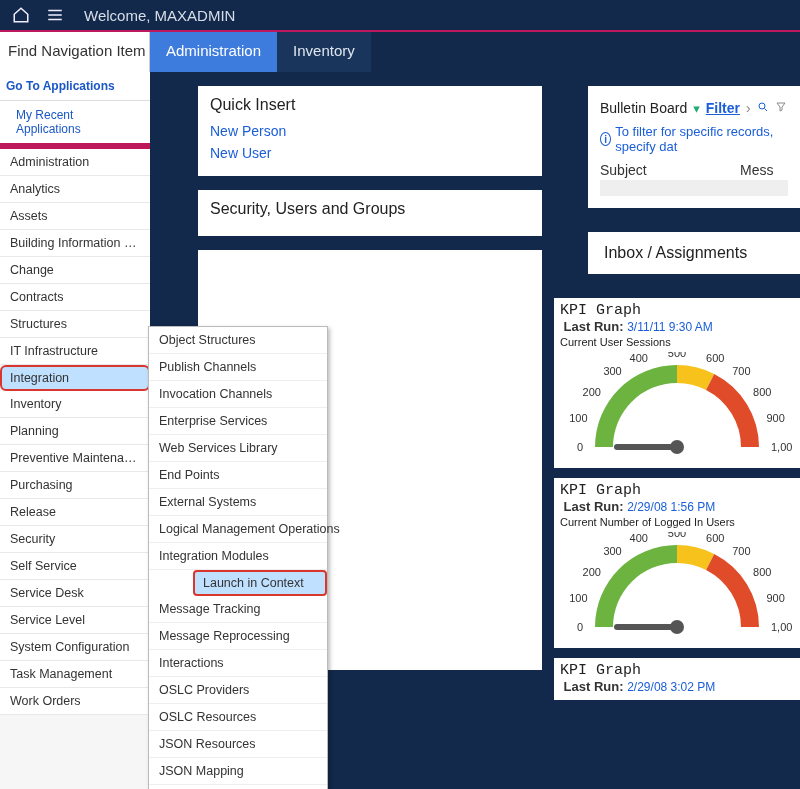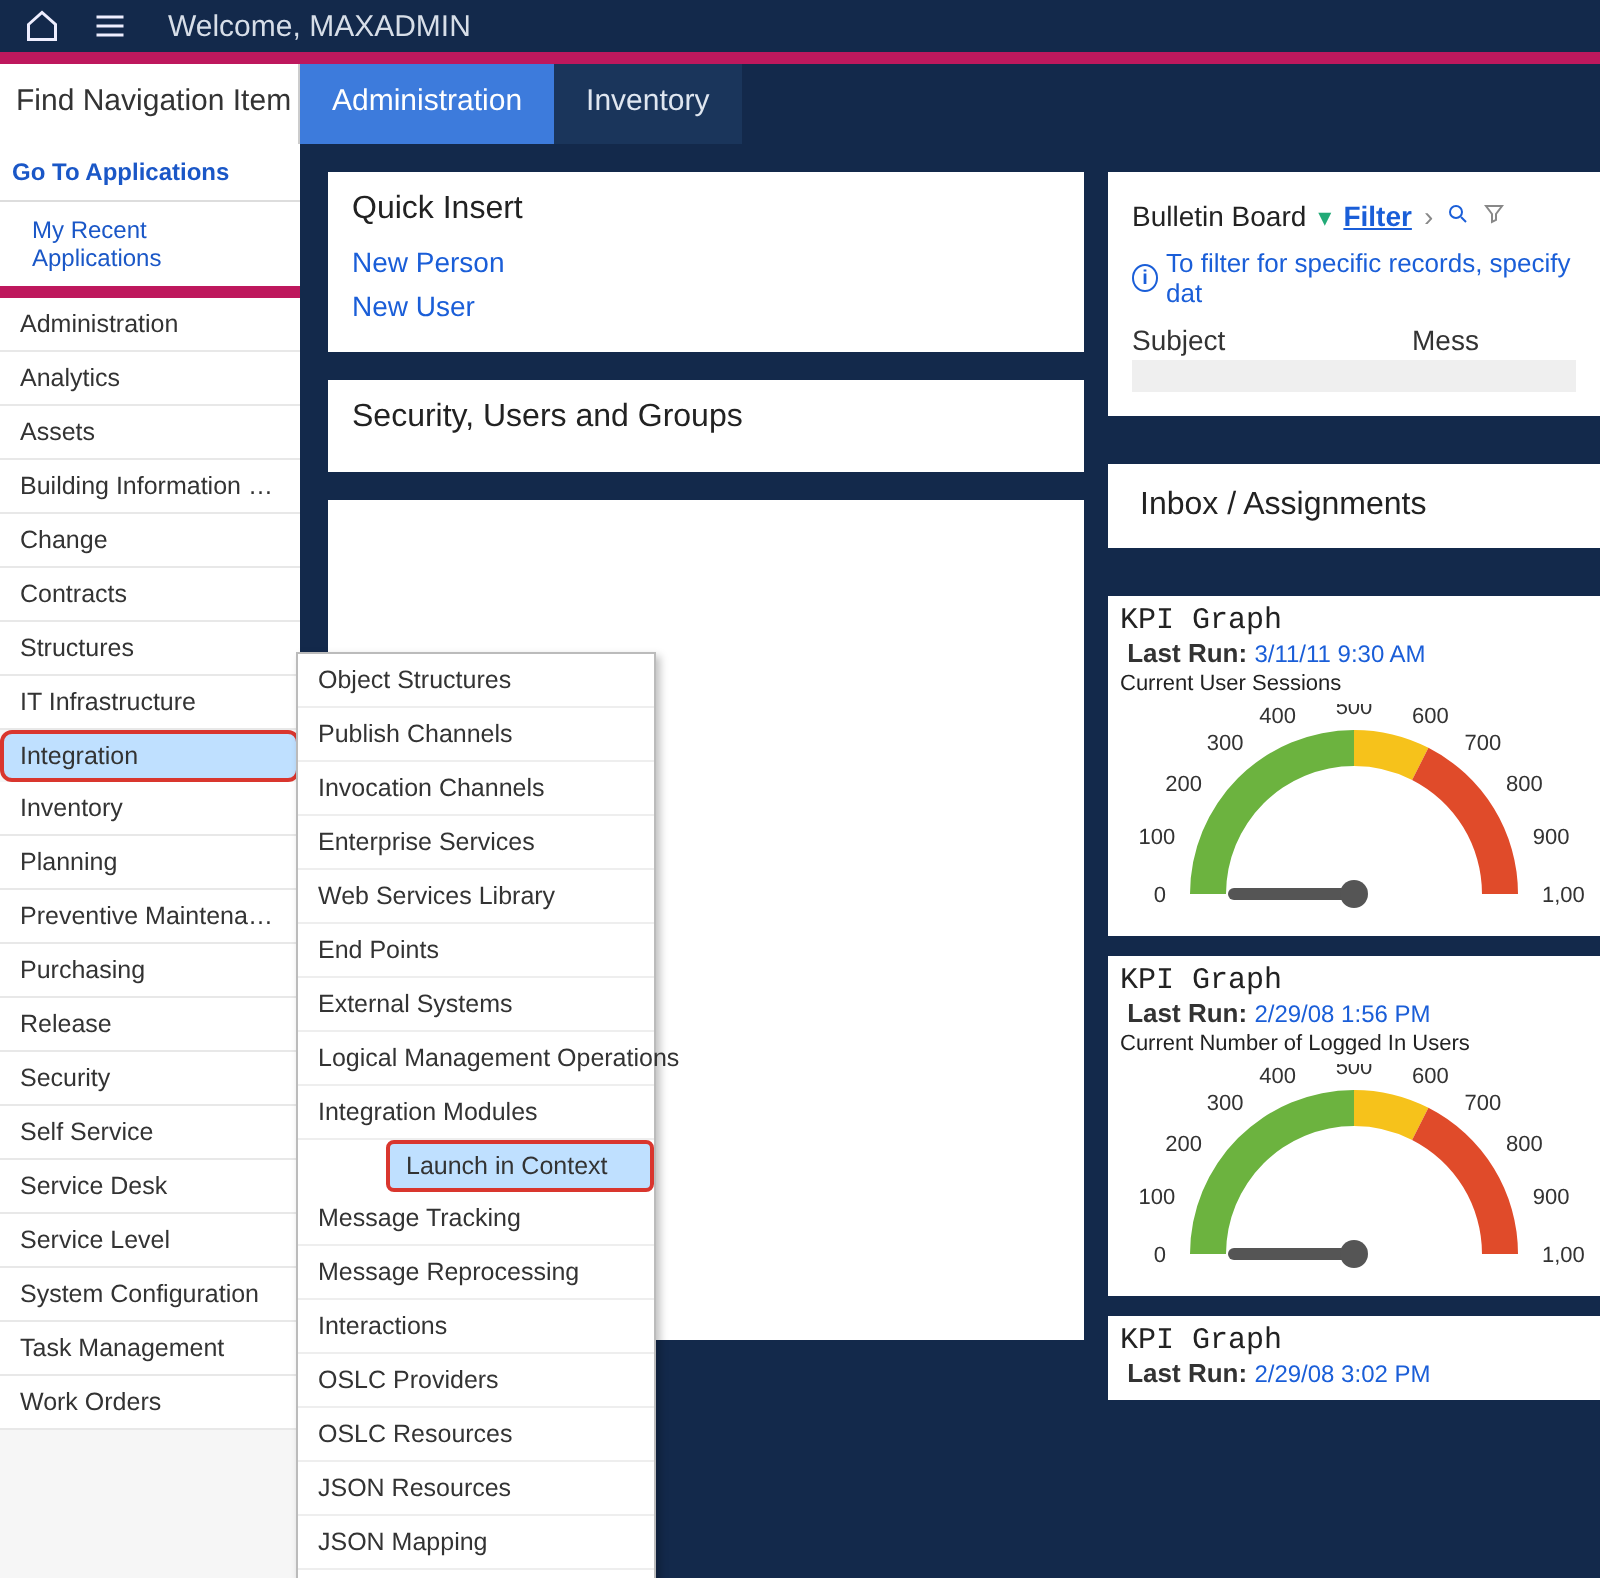--- a/index.html
+++ b/index.html
@@ -14,21 +14,21 @@
   }
 
   
   .topbar {
     height: 32px;
     background: #13294b;
     display: flex;
     align-items: center;
     padding: 0 12px;
     gap: 16px;
-    border-bottom: 6px solid #be185d;
+    border-bottom: 2px solid #be185d;
   }
   .topbar .icon { color: #fff; width: 18px; height: 18px; display:flex; align-items:center; justify-content:center; }
   .welcome { color: #d7dee8; font-size: 15px; margin-left: 4px; }
 
   
   .secondbar {
     display: flex;
     height: 40px;
   }
   .find-nav {
@@ -110,20 +110,21 @@
     display: flex;
     gap: 12px;
   }
 
   .col-left { width: 378px; display:flex; flex-direction:column; gap:14px; }
   .col-right { flex:1; display:flex; flex-direction:column; gap:24px; overflow:hidden; }
 
   .card {
     background: #fff;
     padding: 10px 12px 12px 12px;
+    margin-left: 34px;
   }
   .card-title {
     font-size: 16px;
     color: #222;
     margin-bottom: 6px;
   }
   .link-list a {
     display: block;
     color: #1a5ed8;
     text-decoration: none;

